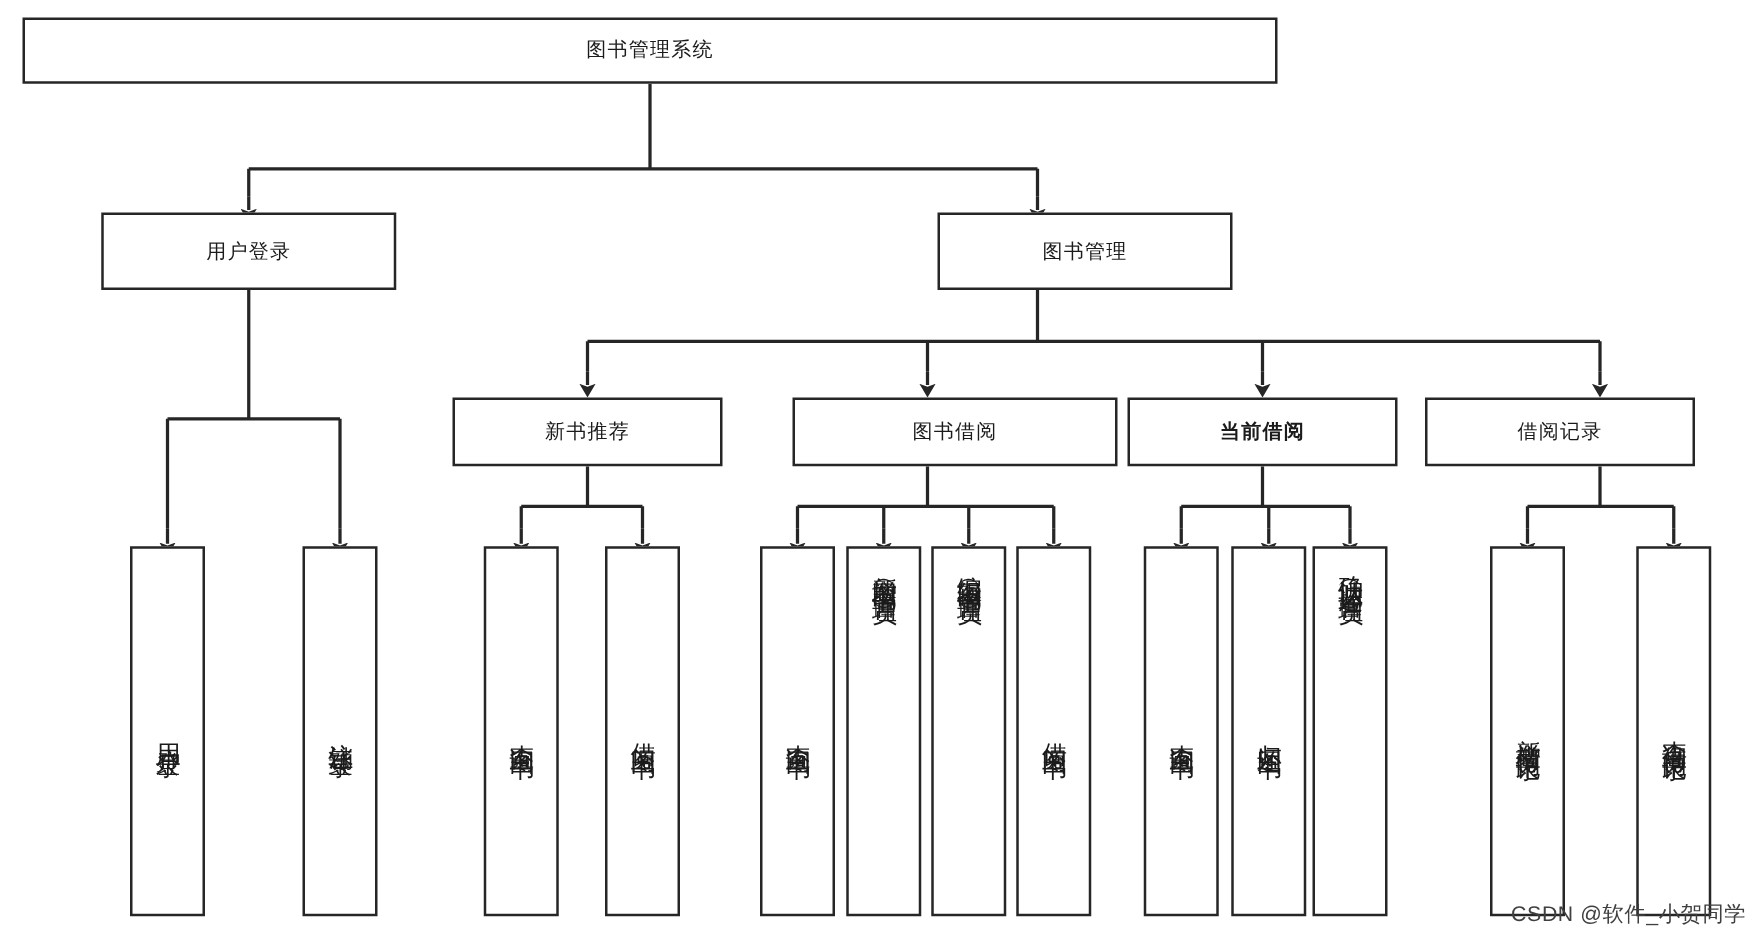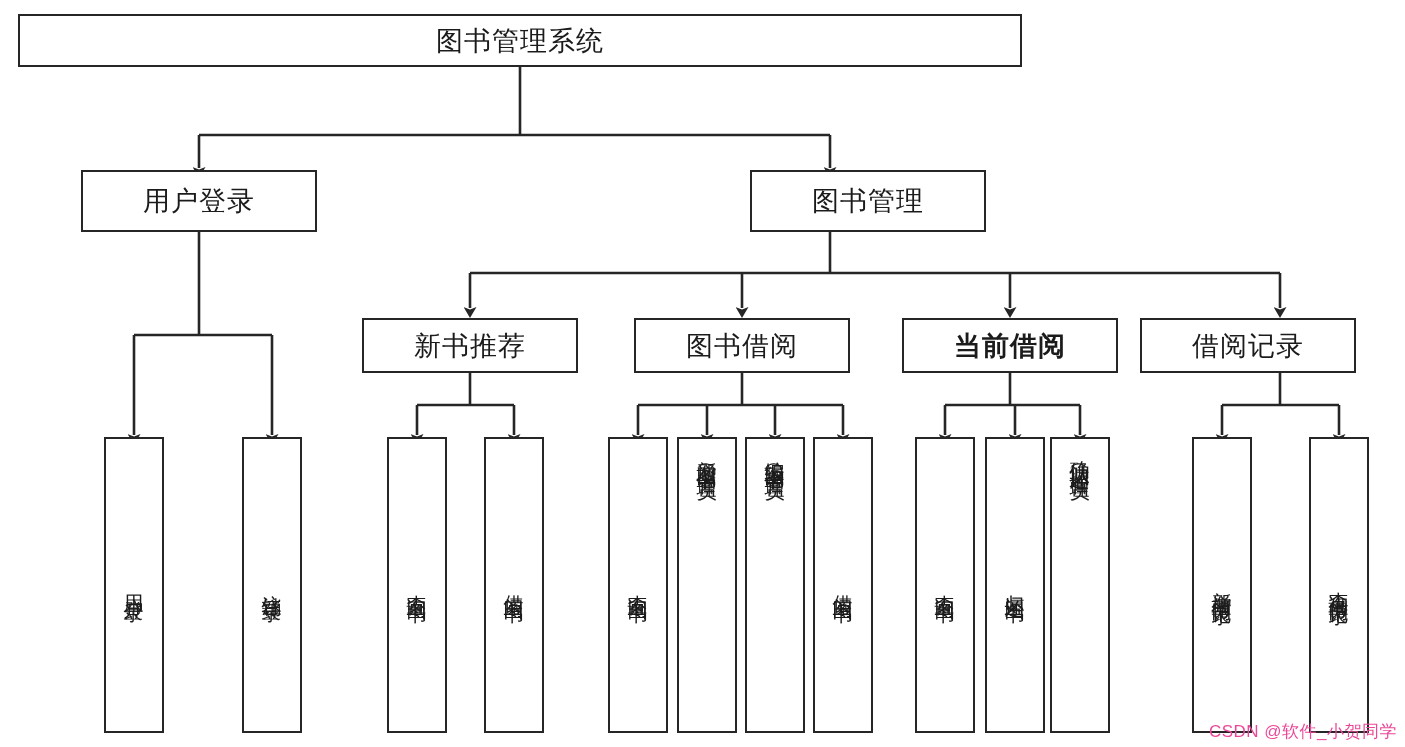--- a/index.html
+++ b/index.html
@@ -30,21 +30,21 @@
     box-sizing: border-box;
     background: #ffffff;
     border: 2px solid #262626;
     display: flex;
     align-items: center;
     justify-content: center;
     color: #1b1b1b;
     z-index: 2;
   }
   .node.h {
-    font-size: 27px;
+    font-size: 16px;
     letter-spacing: 1px;
   }
   .node.leaf {
     font-size: 20px;
     align-items: flex-start;
     justify-content: center;
     padding-top: 6px;
   }
   .vtext {
     writing-mode: vertical-rl;
@@ -59,21 +59,21 @@
   }
   .leaf.center-v {
     align-items: center;
     padding-top: 0;
   }
   .watermark {
     position: absolute;
     right: 8px;
     bottom: 4px;
     font-size: 17px;
-    color: #ec4899;
+    color: #404040;
     z-index: 5;
     white-space: nowrap;
     letter-spacing: 0.5px;
   }
 </style>
 </head>
 <body>
 
 <div id="canvas">
 
@@ -167,21 +167,21 @@
   <div class="node h" style="left:81px; top:170px; width:236px; height:62px;">
     <span>用户登录</span>
   </div>
   <div class="node h" style="left:750px; top:170px; width:236px; height:62px;">
     <span>图书管理</span>
   </div>
 
   <div class="node h" style="left:362px; top:318px; width:216px; height:55px;">
     <span>新书推荐</span>
   </div>
-  <div class="node h" style="left:634px; top:318px; width:216px; height:55px;align-items:center;">
+  <div class="node h" style="left:634px; top:318px; width:260px; height:55px;align-items:center;">
     <span>图书借阅</span>
   </div>
   <div class="node h" style="left:902px; top:318px; width:216px; height:55px;font-weight:bold;">
     <span>当前借阅</span>
   </div>
   <div class="node h" style="left:1140px; top:318px; width:216px; height:55px;">
     <span>借阅记录</span>
   </div>
 
   <div class="node leaf center-v" style="left:104px; top:437px; width:60px; height:296px;">

